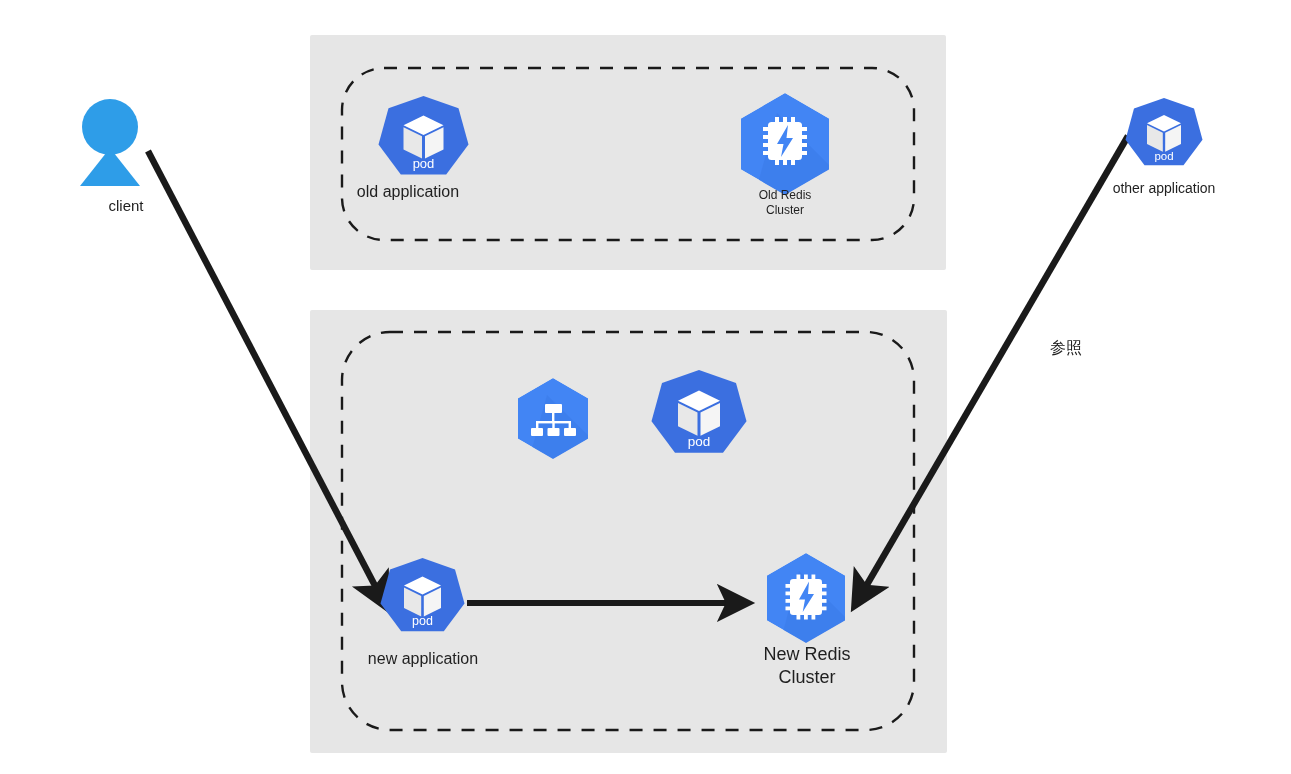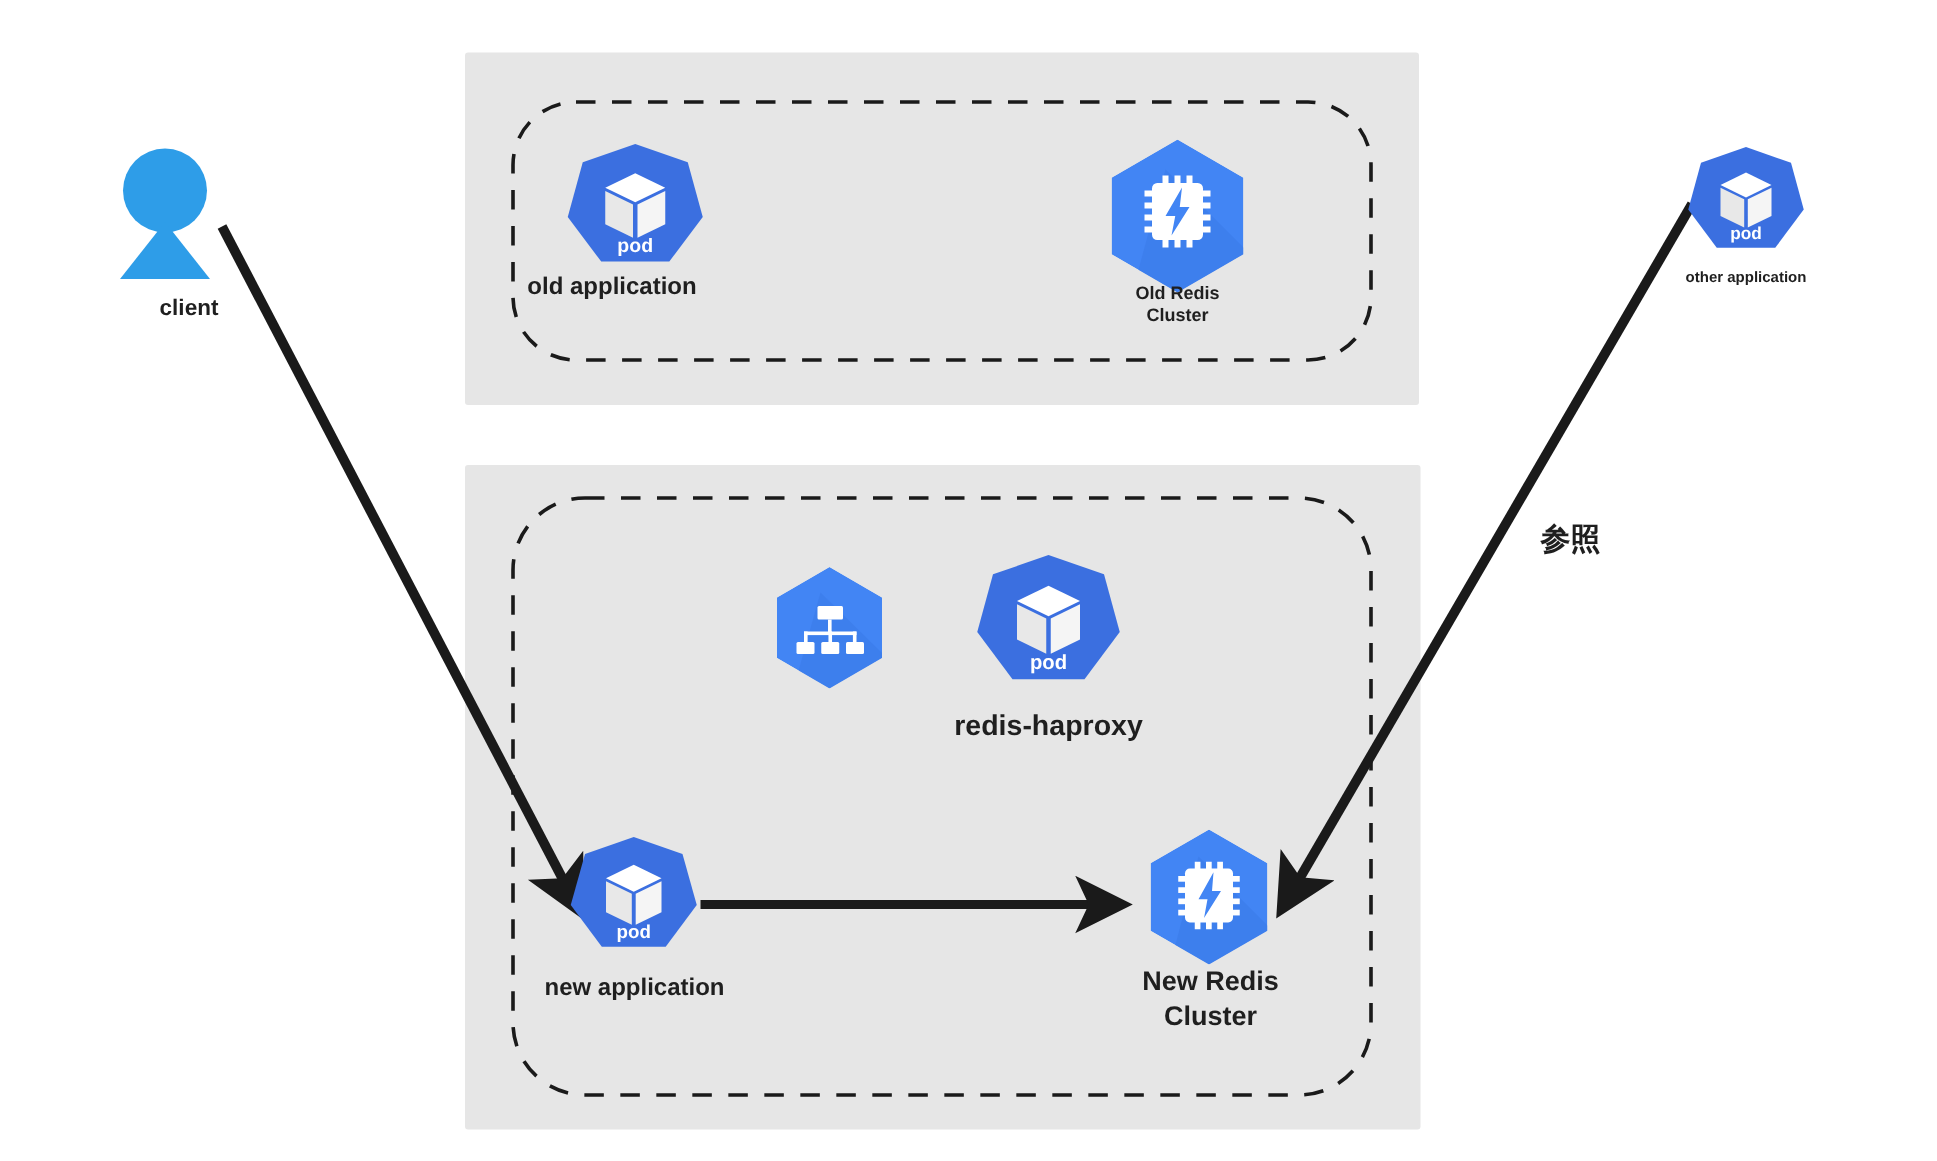--- a/index.html
+++ b/index.html
@@ -1,18 +1,18 @@
 <!DOCTYPE html>
 <html><head>
 <meta charset="utf-8">
 <style>
   html,body{margin:0;padding:0;background:#ffffff;}
   body{width:1291px;height:774px;position:relative;overflow:hidden;
        font-family:"Liberation Sans","DejaVu Sans",sans-serif;color:#1a1a1a;}
-  #stage{position:absolute;left:0;top:0;width:1291px;height:774px;font-weight:bold;}
+  #stage{position:absolute;left:0;top:0;width:1291px;height:774px;}
   svg.layer{position:absolute;left:0;top:0;width:1291px;height:774px;overflow:visible;}
   .nodelabel{position:absolute;text-align:center;line-height:1.28;color:#1f1f1f;white-space:pre-line;}
 </style>
 </head>
 <body>
 
 <div id="stage">
 
   <svg class="layer" viewBox="0 0 1291 774">
     <defs>
@@ -159,24 +159,23 @@
   </svg>
 
   <div class="nodelabel" style="left:76px;top:196px;width:100px;font-size:15px;">client</div>
 
   <div class="nodelabel" style="left:318px;top:182px;width:180px;font-size:16px;">old application</div>
 
   <div class="nodelabel" style="left:700px;top:188px;width:170px;font-size:12px;">Old Redis
 Cluster</div>
 
 
-  <div class="nodelabel" style="left:609px;top:473px;width:180px;font-size:19px;">redis-haproxy</div>
 
   <div class="nodelabel" style="left:333px;top:649px;width:180px;font-size:16px;">new application</div>
 
   <div class="nodelabel" style="left:722px;top:643px;width:170px;font-size:18px;">New Redis
 Cluster</div>
 
-  <div class="nodelabel" style="left:1091px;top:180px;width:146px;font-size:10px;">other application</div>
+  <div class="nodelabel" style="left:1091px;top:180px;width:146px;font-size:14px;">other application</div>
 
-  <div class="nodelabel" style="left:1012px;top:348px;width:70px;font-size:20px;text-align:center;">参照</div>
+  <div class="nodelabel" style="left:1012px;top:338px;width:70px;font-size:16px;text-align:right;">参照</div>
 
 </div>
 
 </body></html>

